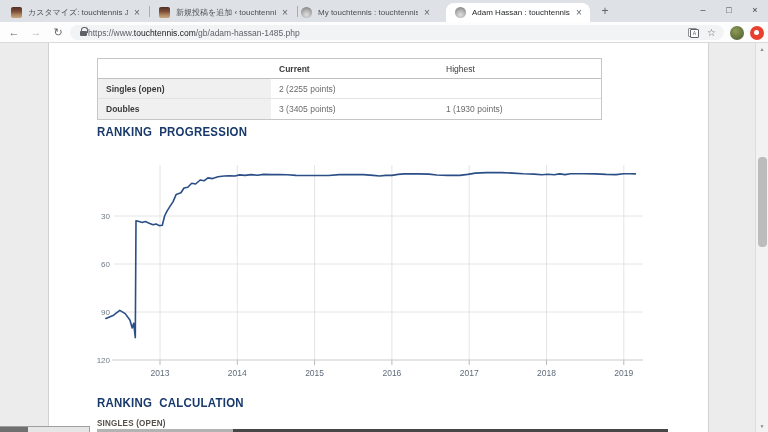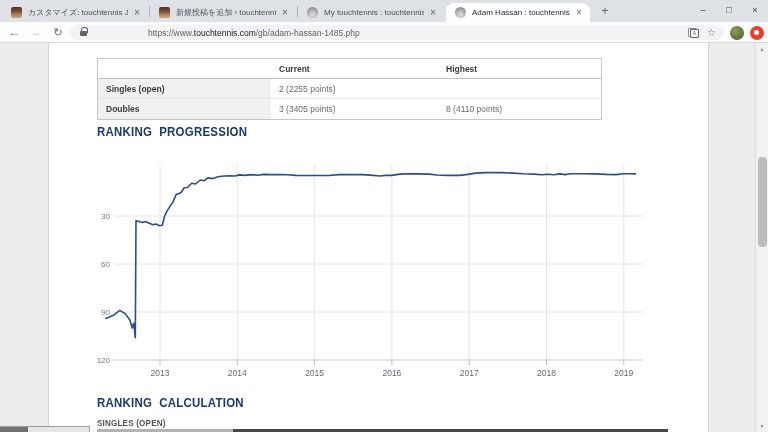--- a/index.html
+++ b/index.html
@@ -26,21 +26,21 @@
 
   
   .toolbar { position:absolute; left:0; top:22px; width:768px; height:21px; background:#fdfdfe; border-bottom:1px solid #d8dadd; }
   .navbtn { position:absolute; top:0; height:20px; font-size:11px; line-height:20px; text-align:center; width:16px; color:#5f6368; }
   .omnibox { position:absolute; left:70px; top:3px; width:654px; height:15px; border-radius:8px; background:#f1f3f4;
     display:flex; align-items:center; }
   .lock { position:relative; width:7px; height:6px; margin-left:10px; flex:0 0 auto; }
   .lock:before { content:""; position:absolute; left:1px; top:-3px; width:5px; height:5px; border:1px solid #5f6368;
     border-bottom:none; border-radius:3px 3px 0 0; }
   .lock:after { content:""; position:absolute; left:0; top:1px; width:7px; height:5px; background:#5f6368; border-radius:1px; }
-  .url { font-size:8.5px; margin-left:21px; white-space:nowrap; color:#5f6368; flex:1; overflow:hidden;padding-left:40px; }
+  .url { font-size:8.5px; margin-left:1px; white-space:nowrap; color:#5f6368; flex:1; overflow:hidden; }
   .url .domain { color:#202124; }
   .translate-icon { position:relative; width:11px; height:10px; margin-right:8px; flex:0 0 auto; }
   .translate-icon:before { content:""; position:absolute; left:0; top:0; width:7px; height:7px; border:1px solid #8a8f94;
     border-radius:1px; background:#fdfdfe; }
   .translate-icon:after { content:"A"; position:absolute; right:0; bottom:0; width:7px; height:7px; border:1px solid #5f6368;
     border-radius:1px; background:#fdfdfe; font-size:5px; line-height:6px; text-align:center; color:#5f6368; }
   .star { font-size:10px; color:#5f6368; margin-right:8px; flex:0 0 auto; line-height:15px; }
   .avatar { position:absolute; left:730px; top:4px; width:14px; height:14px; border-radius:50%;
     background:radial-gradient(circle at 40% 35%, #8f9a56 0%, #6b7a42 50%, #4a5530 100%); }
   .ext-red { position:absolute; left:750px; top:4px; width:14px; height:14px; border-radius:50%; background:#e8402f; }
@@ -94,21 +94,21 @@
       <span class="title">カスタマイズ: touchtennis Japan (日</span>
       <span class="tab-close">×</span>
     </div>
     <div class="tab-sep" style="left:149px;"></div>
     <div class="tab" style="left:150px;width:146px;">
       <span class="fav-photo"></span>
       <span class="title">新規投稿を追加 ‹ touchtennis Jap</span>
       <span class="tab-close">×</span>
     </div>
     <div class="tab-sep" style="left:297px;"></div>
-    <div class="tab" style="left:298px;width:146px;">
+    <div class="tab" style="left:292px;width:146px;">
       <span class="fav-ball"></span>
       <span class="title">My touchtennis : touchtennis</span>
       <span class="tab-close">×</span>
     </div>
     <div class="tab active" style="left:446px;width:144px;">
       <span class="fav-ball"></span>
       <span class="title">Adam Hassan : touchtennis</span>
       <span class="tab-close">×</span>
     </div>
     <div class="newtab">+</div>
@@ -133,30 +133,30 @@
     <div class="ext-red"></div>
   </div>
 
   <div class="viewport">
     <div class="container"></div>
 
     <div class="stats">
       <div class="trow head">
         <div class="c"></div>
         <div class="c" style="color:#3b3b3b;font-weight:bold;">Current</div>
-        <div class="c" style="color:#3b3b3b;font-weight:bold;">Highest</div>
+        <div class="c" style="color:#3b3b3b;font-weight:normal;">Highest</div>
       </div>
       <div class="trow r1">
         <div class="c lab">Singles (open)</div>
         <div class="c">2 (2255 points)</div>
       </div>
       <div class="trow">
         <div class="c lab">Doubles</div>
         <div class="c">3 (3405 points)</div>
-        <div class="c">8 (4110 points)</div>
+        <div class="c">1 (1930 points)</div>
       </div>
     </div>
 
     <div class="h1 prog">RANKING PROGRESSION</div>
     <div class="h1 calc">RANKING CALCULATION</div>
     <div class="h2">SINGLES (OPEN)</div>
 
     <div class="sliver s1"></div>
     <div class="sliver s2"></div>
     <div class="status-bubble"></div>

